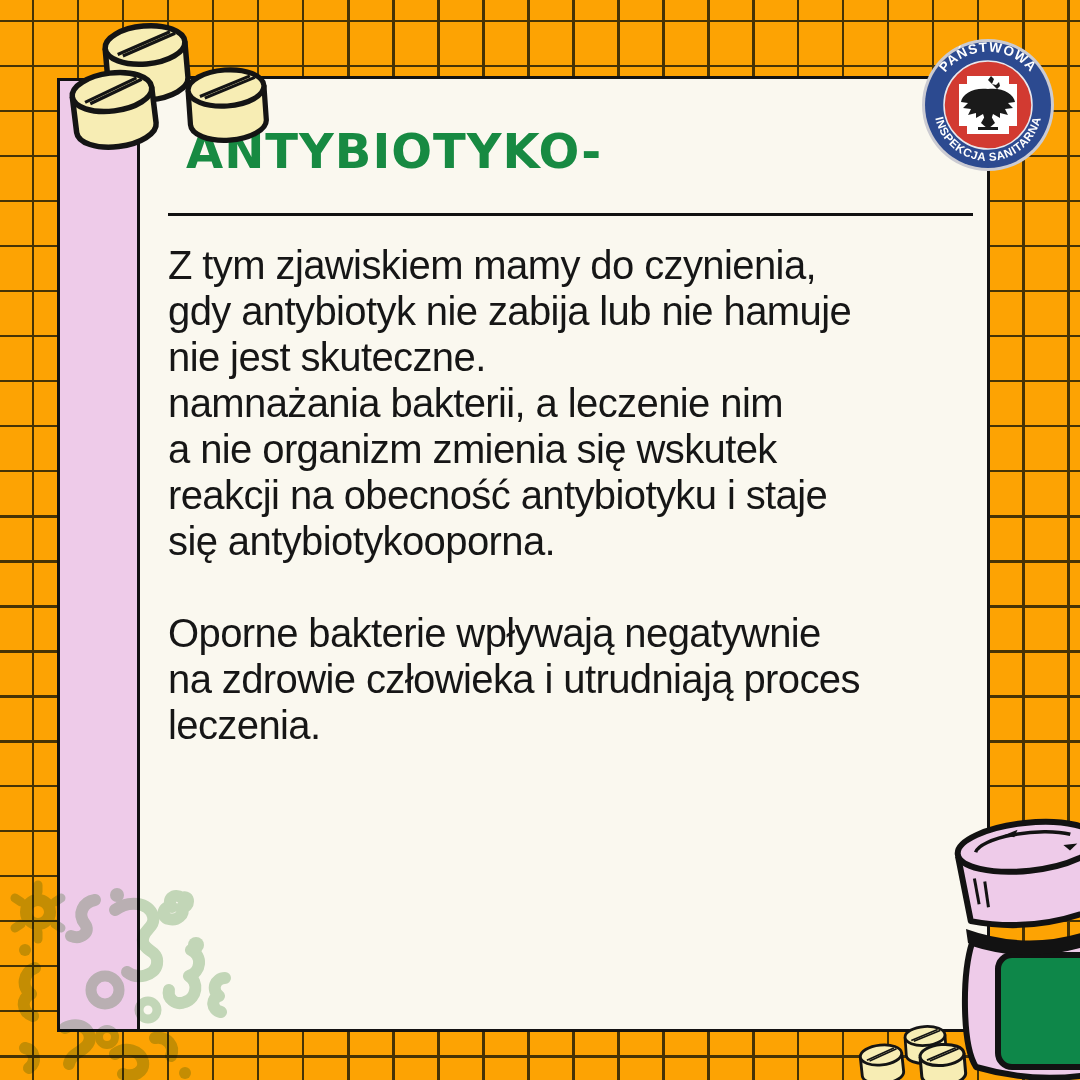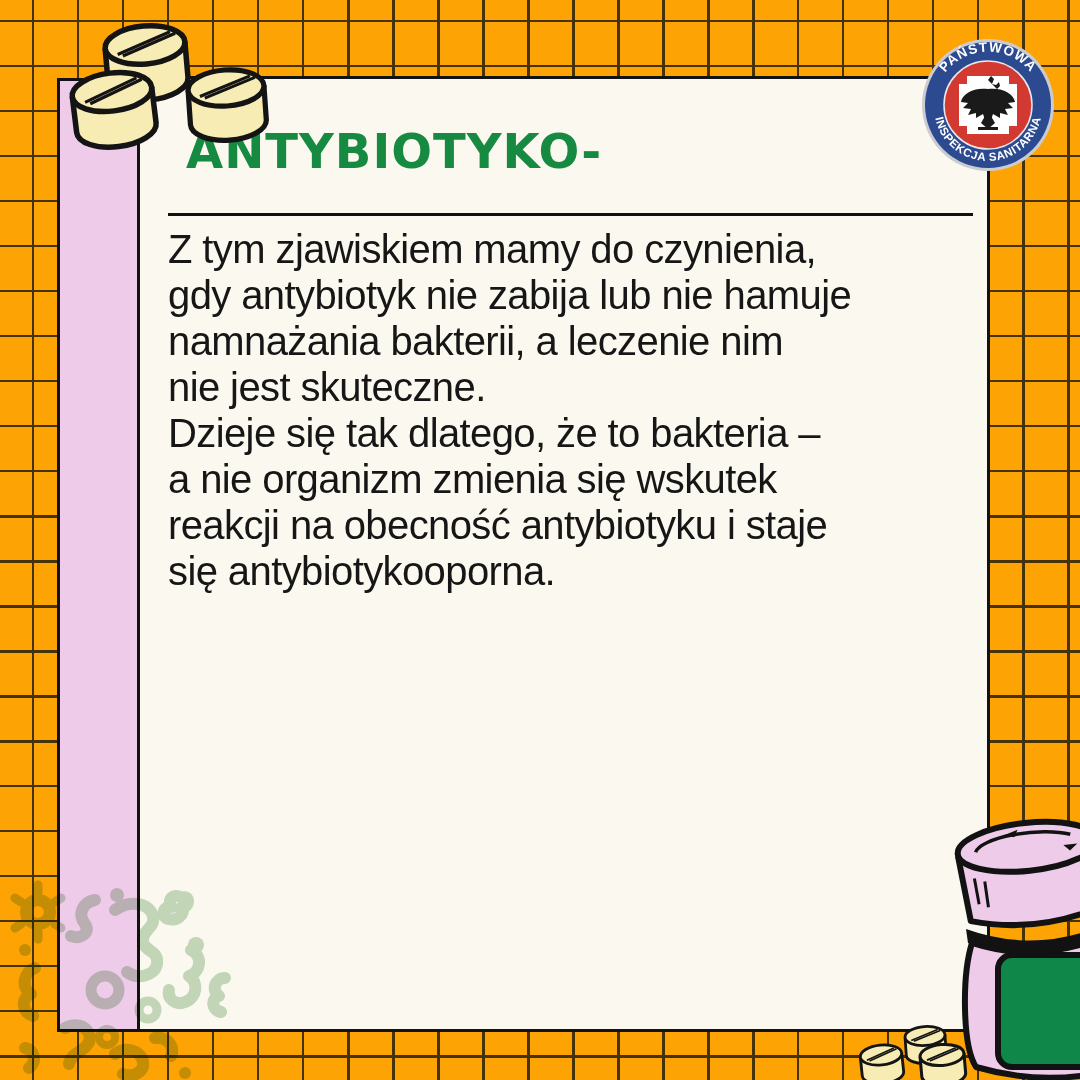--- a/index.html
+++ b/index.html
@@ -40,21 +40,21 @@
   .card-title{
     margin:34px 0 0 0;padding-left:46px;
     font-family:"DejaVu Sans",sans-serif;font-weight:bold;
     font-size:48px;line-height:76px;letter-spacing:1px;
     color:var(--title-green);
   }
   .title-divider{
     margin:24px 14px 0 28px;height:3px;background:#111;border:none;
   }
   .body-text{
-    margin-top:10px;padding:0 12px 0 28px;
+    margin-top:26px;padding:0 12px 0 28px;
     font-size:40px;line-height:46px;letter-spacing:-0.6px;
     font-weight:300;color:var(--text-black);
   }
   .body-text .para{margin:0;}
   .body-text .para.gap{margin-top:46px;}
   .abs{position:absolute;}
   svg text{font-family:"Liberation Sans",sans-serif;}
 </style>
 </head>
 <body>
@@ -65,28 +65,32 @@
 
 <div class="card">
   <h1 class="card-title">
     <div>ANTYBIOTYKO-</div>
   </h1>
   <div class="title-divider"></div>
   <div class="body-text">
     <div class="para">
       <div>Z tym zjawiskiem mamy do czynienia,</div>
       <div>gdy antybiotyk nie zabija lub nie hamuje</div>
+      <div>nie jest skuteczne.</div>
       <div>namnażania bakterii, a leczenie nim</div>
-      <div>nie jest skuteczne.</div>
     </div>
     <div class="para">
-      <div>Dzieje się tak dlatego, że to bakteria –</div>
       <div>a nie organizm zmienia się wskutek</div>
       <div>reakcji na obecność antybiotyku i staje</div>
       <div>się antybiotykooporna.</div>
+    </div>
+    <div class="para gap">
+      <div>Oporne bakterie wpływają negatywnie</div>
+      <div>na zdrowie człowieka i utrudniają proces</div>
+      <div>leczenia.</div>
     </div>
   </div>
 </div>
 
 <svg class="abs" style="left:-5px;top:858px;mix-blend-mode:multiply;" width="250" height="225" viewBox="0 0 250 225">
   <g fill="none" stroke="var(--doodle-green)" stroke-width="12" stroke-linecap="round" stroke-linejoin="round">
     <circle cx="43" cy="54" r="12"></circle>
     <g stroke-width="9">
       <line x1="43" y1="34" x2="43" y2="27"></line>
         <line x1="60" y1="44" x2="66" y2="40"></line>

